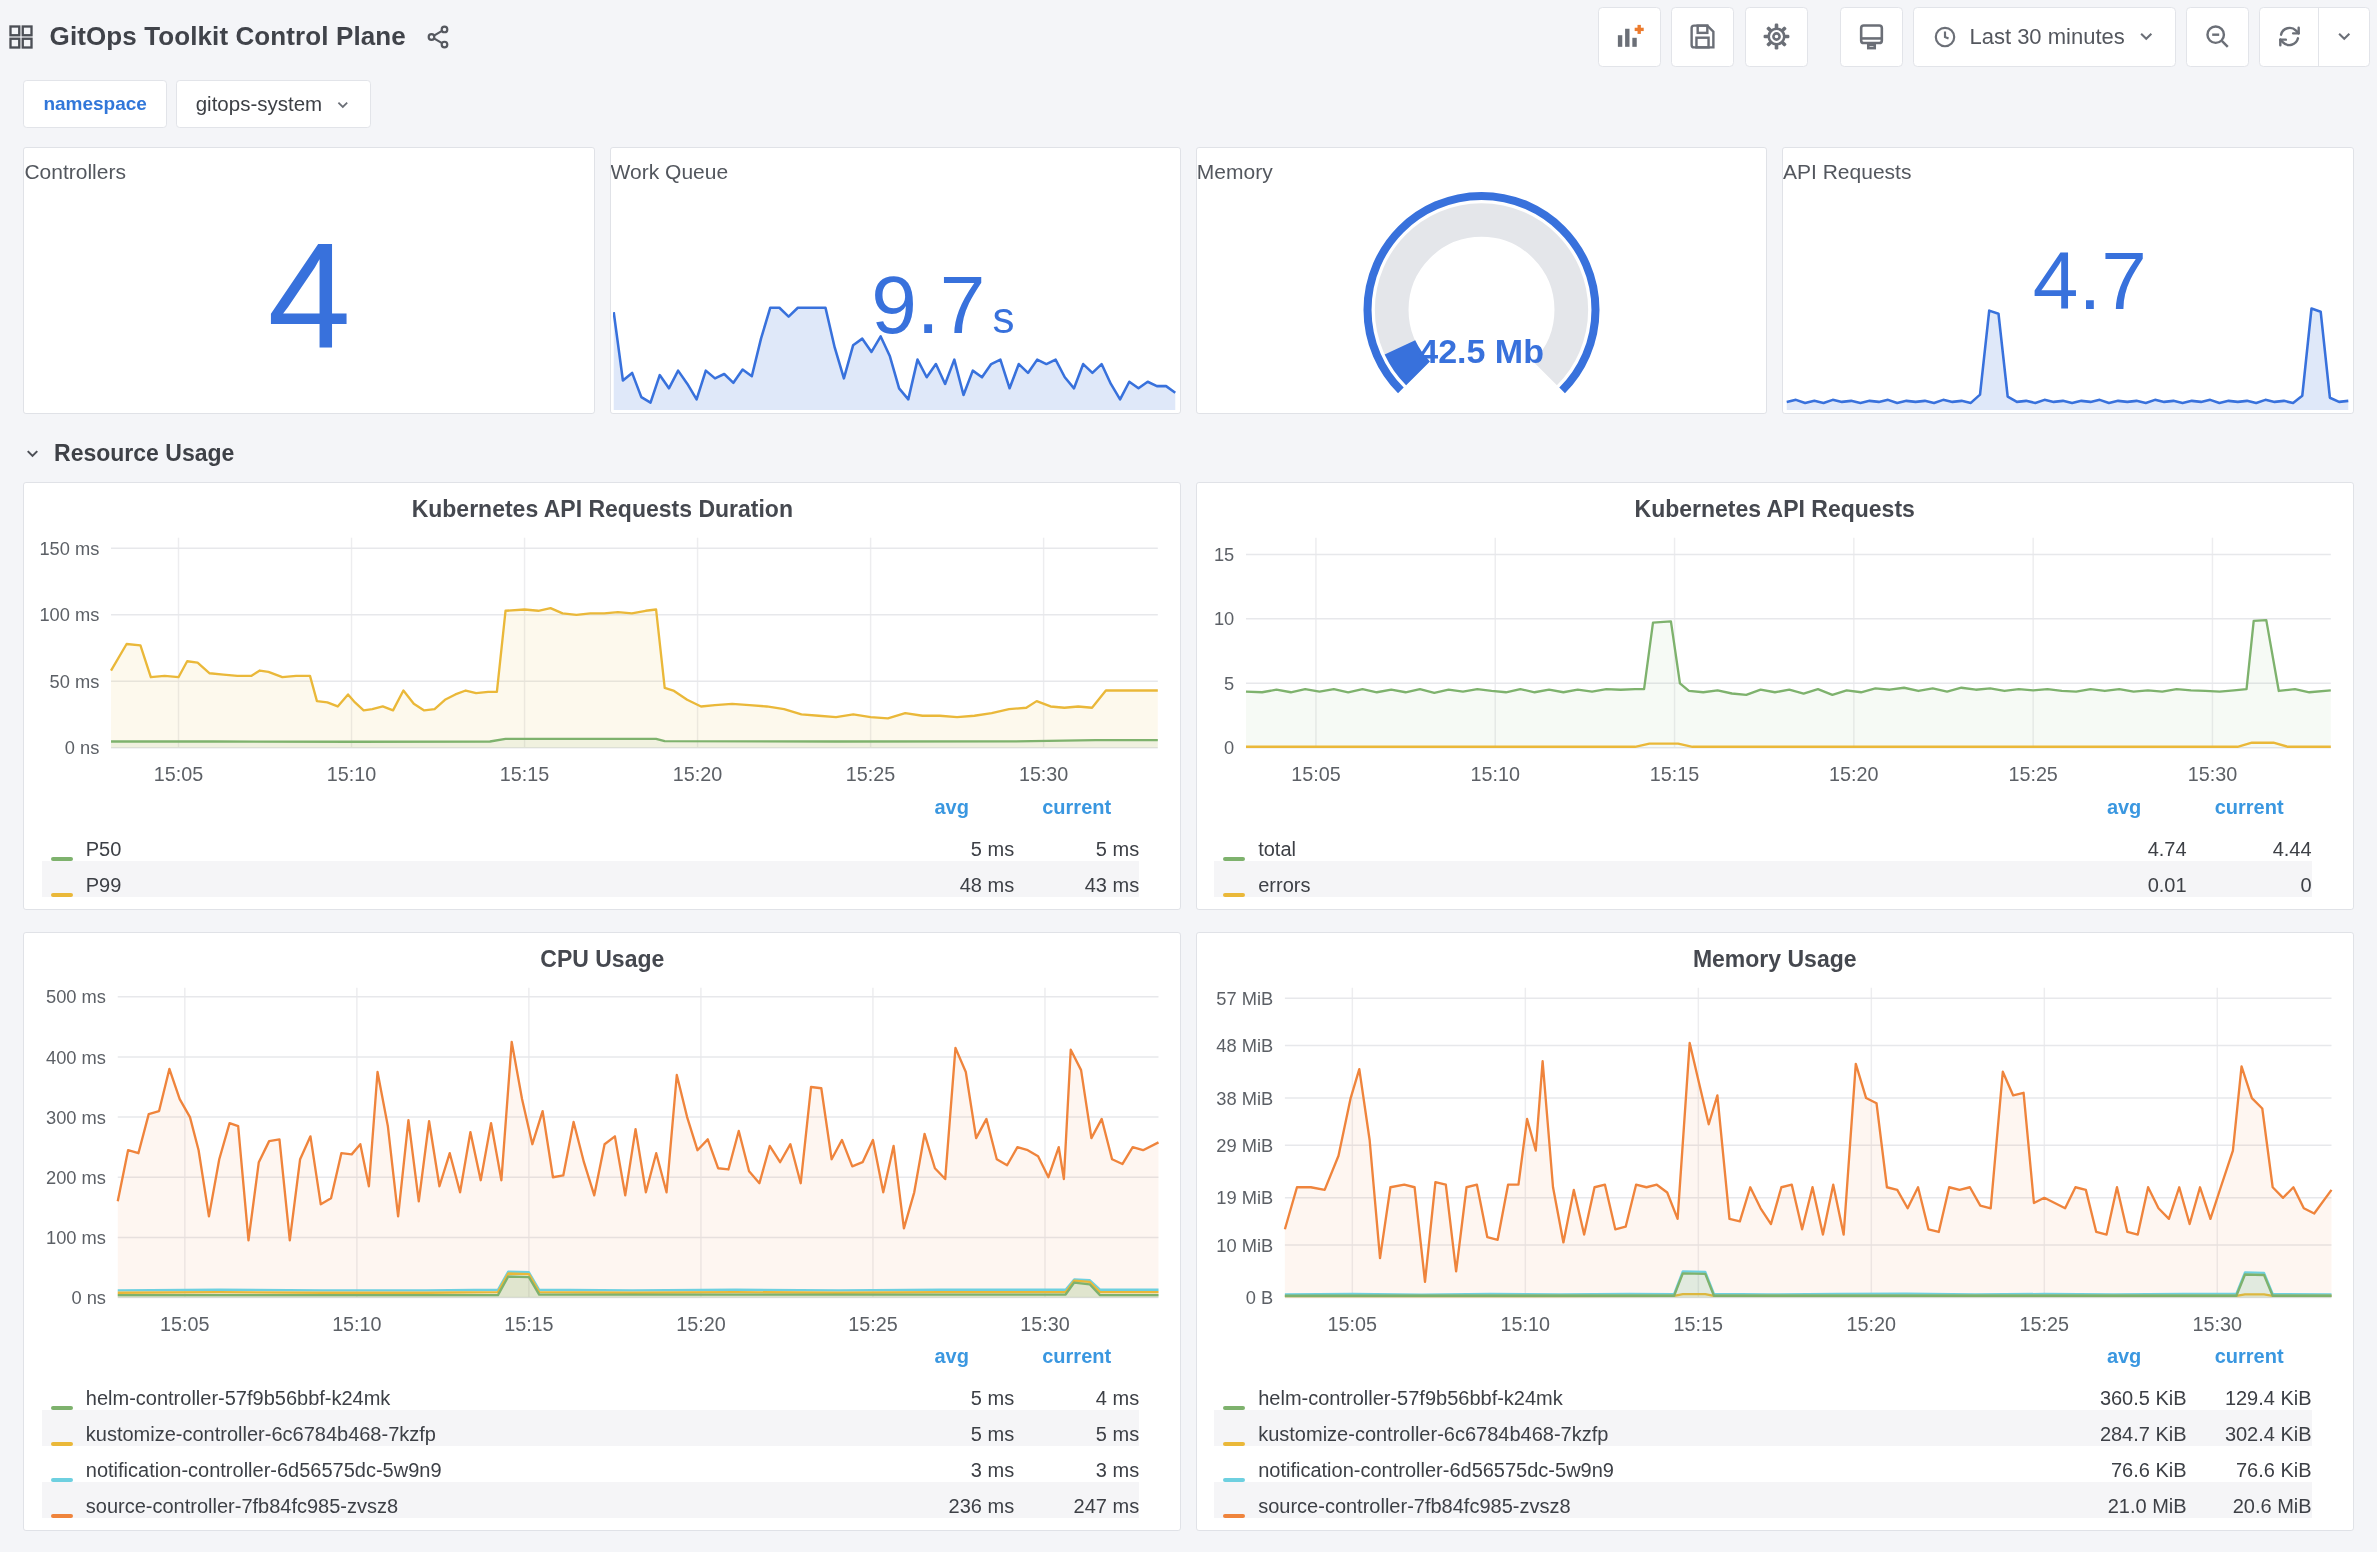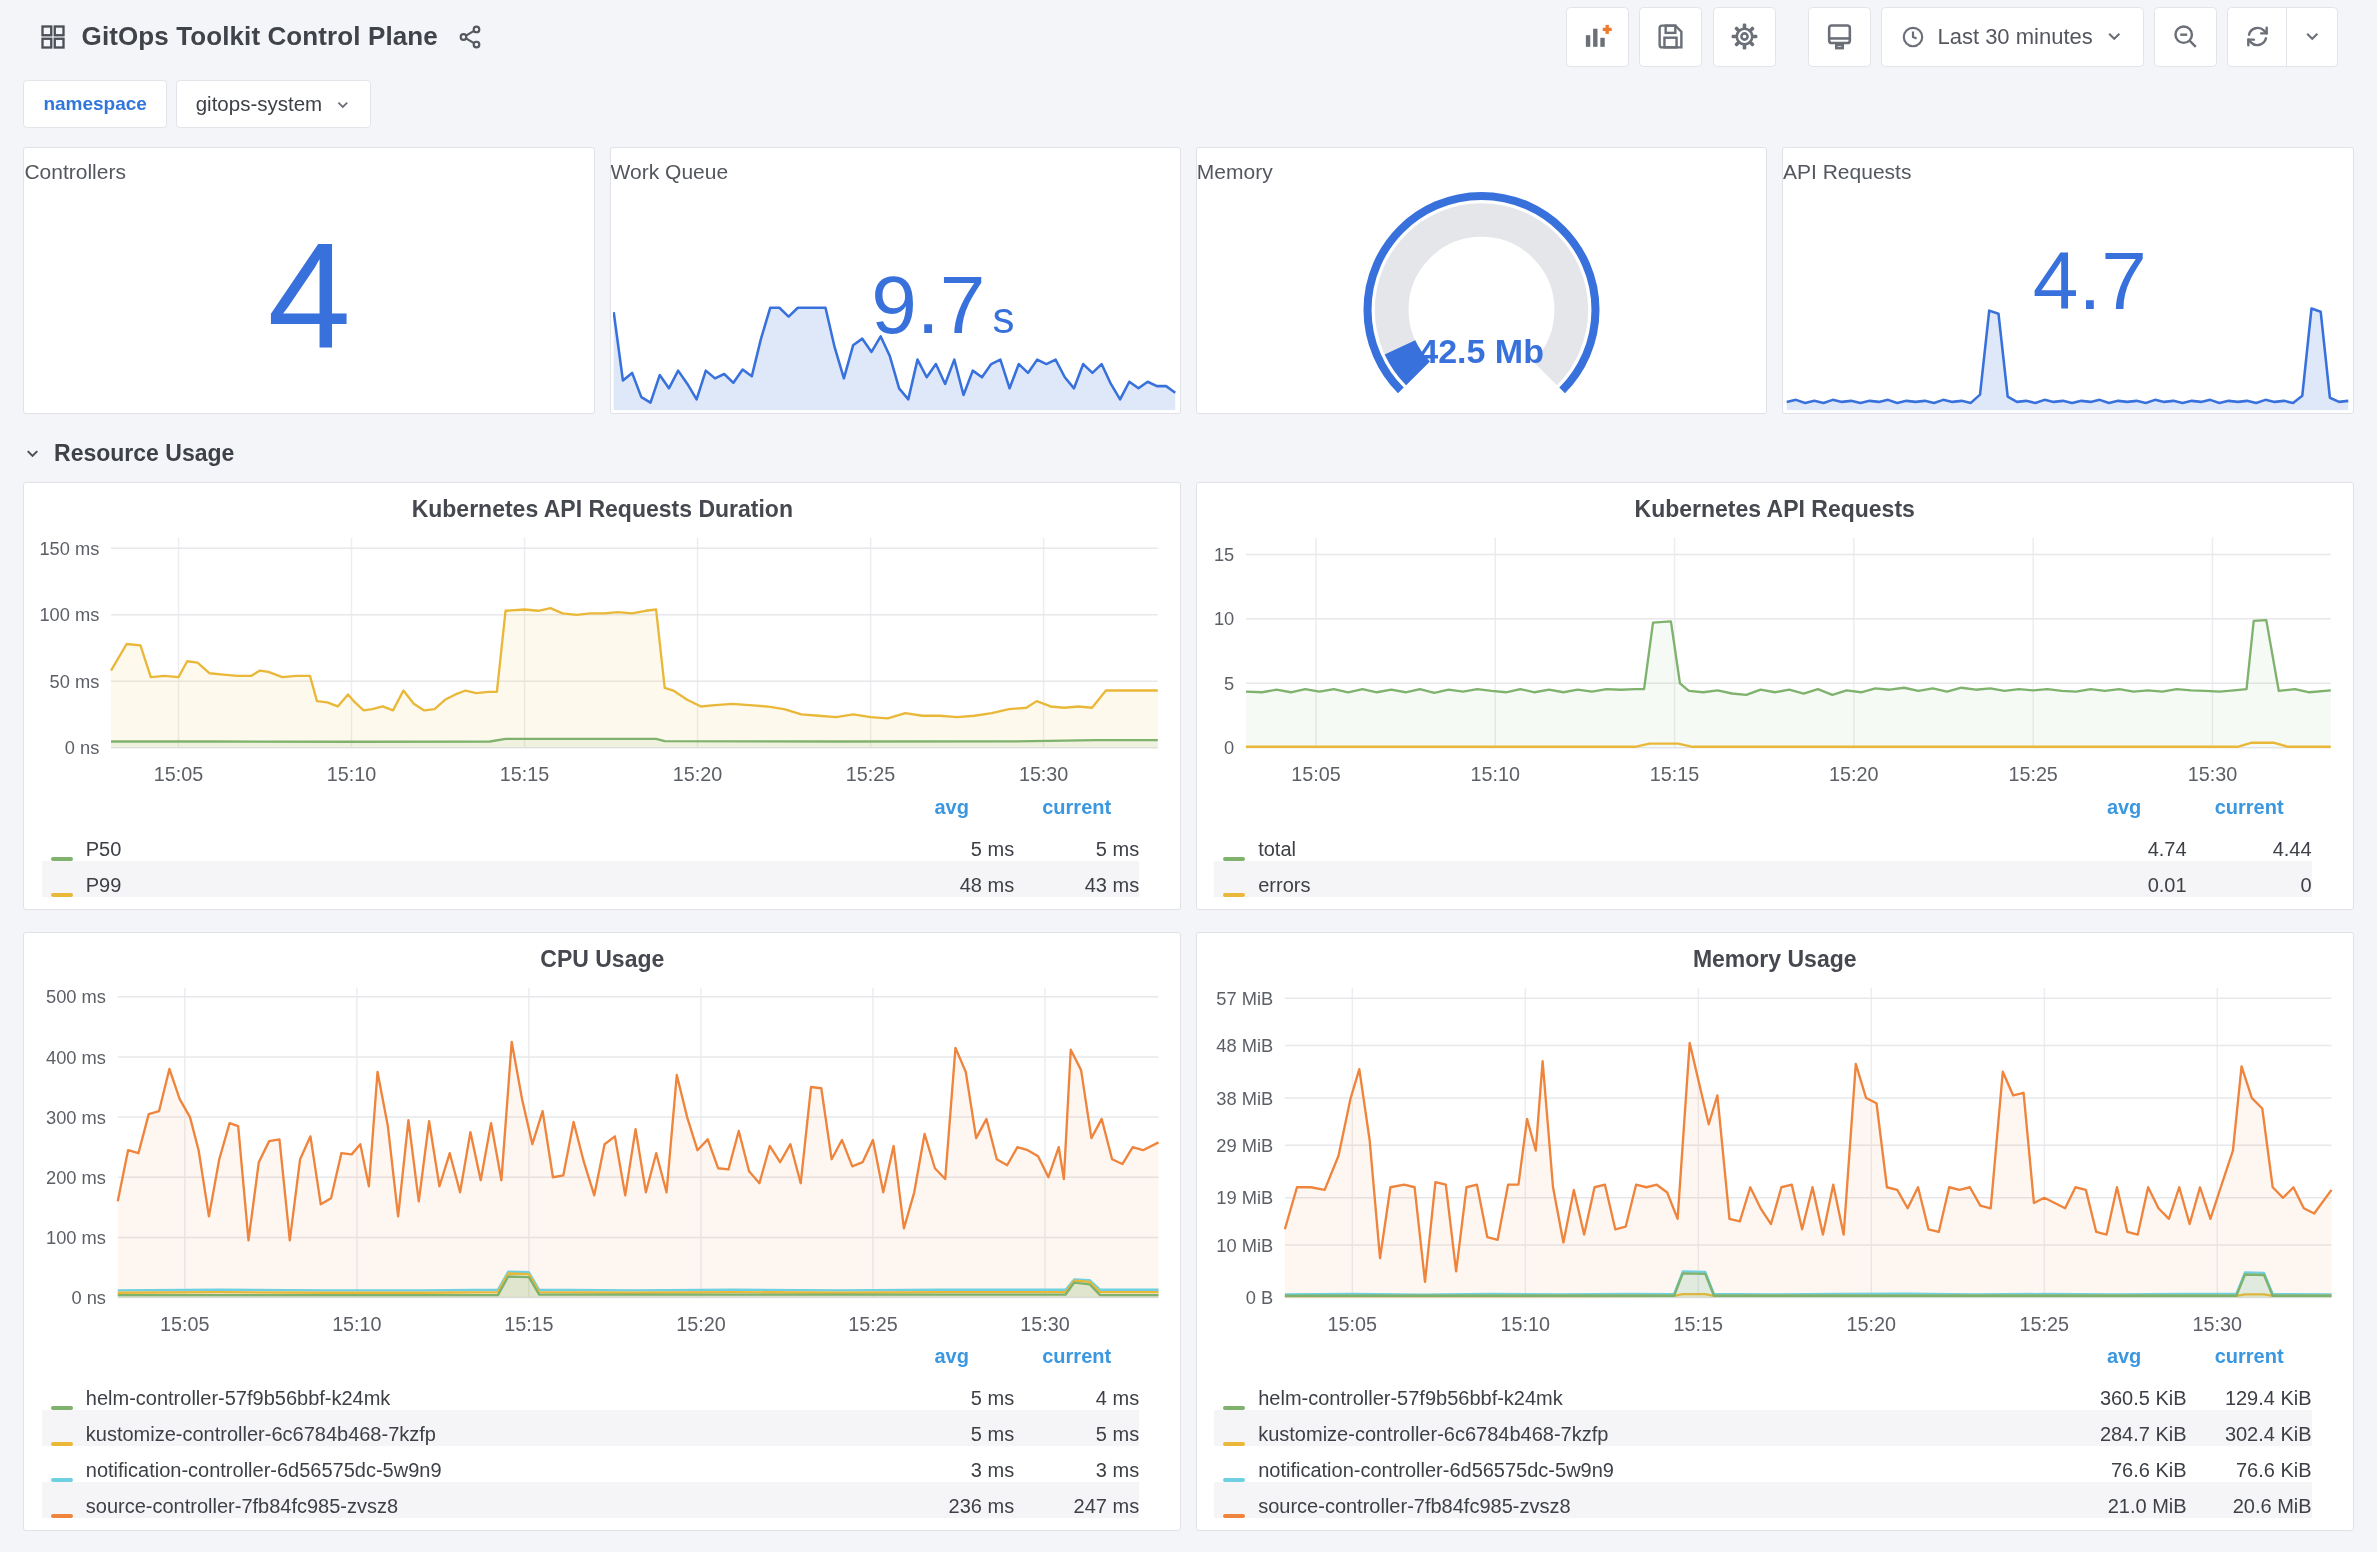--- a/index.html
+++ b/index.html
@@ -1,20 +1,20 @@
 <!DOCTYPE html>
 <html style="font-size:11.7px"><head>
 <meta charset="utf-8">
 <style>
   *{box-sizing:border-box;margin:0;padding:0}
   html,body{width:2377px;height:1553px;overflow:hidden;background:#f4f5f8;
     font-family:"Liberation Sans",sans-serif;color:#3d4046;}
   svg{font-family:inherit;display:block}
   
-  .topbar{display:flex;align-items:center;height:73px;padding:0 39px;}
+  .topbar{display:flex;align-items:center;height:73px;padding:0 7px;}
   .tb-left{display:flex;align-items:center;gap:14.6px;}
   .dash-title{font-size:26px;font-weight:700;color:#40434a;letter-spacing:0.1px}
   .icon{color:#6b6f77;display:flex;align-items:center;justify-content:center}
   .tb-right{margin-left:auto;display:flex;align-items:center;gap:10.3px}
   .tb-btn{height:60px;min-width:63px;background:#fff;border:1.5px solid #e2e4e9;border-radius:4.4px;
     display:flex;align-items:center;justify-content:center;color:#6b6f77;cursor:pointer}
   .tb-gap{margin-left:22px}
   .time-btn{padding:0 17.6px;gap:11.7px;font-size:22px;font-weight:500;color:#54575e}
   .split{display:flex;align-items:stretch;padding:0}
   .split .seg{display:flex;align-items:center;justify-content:center;padding:0 14.6px}

